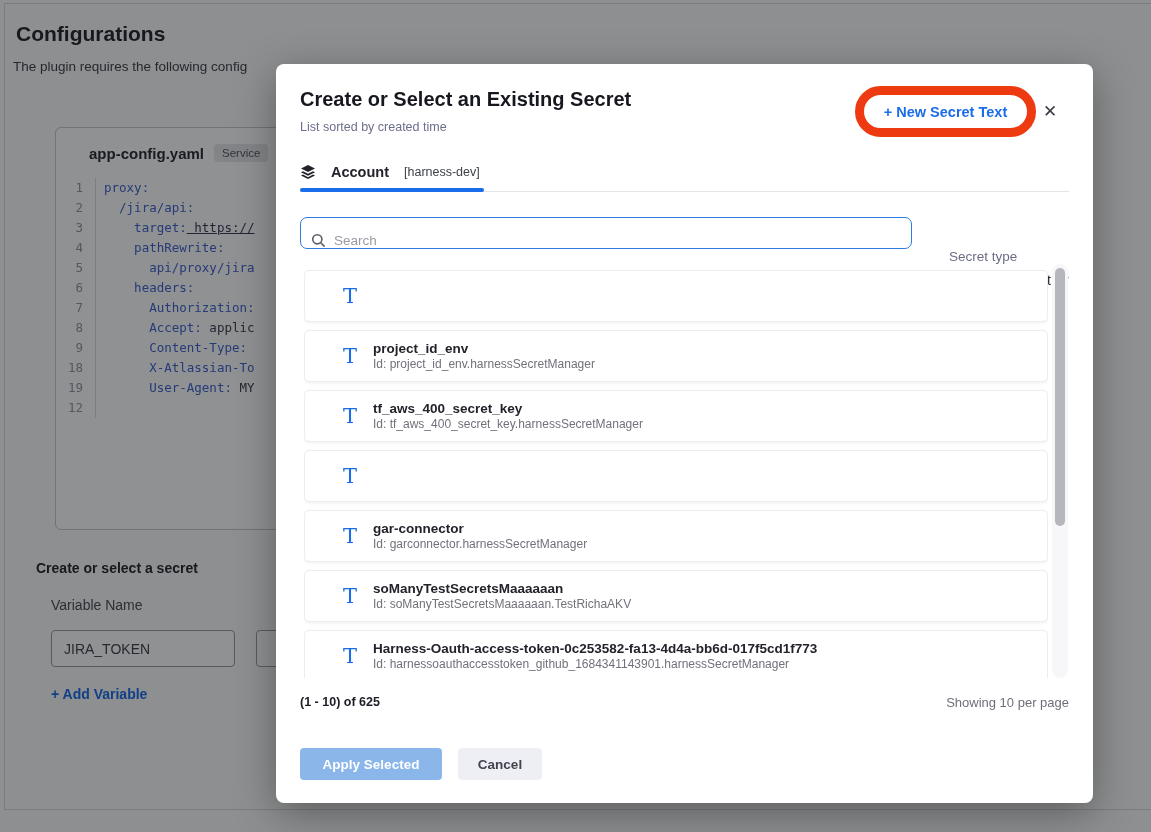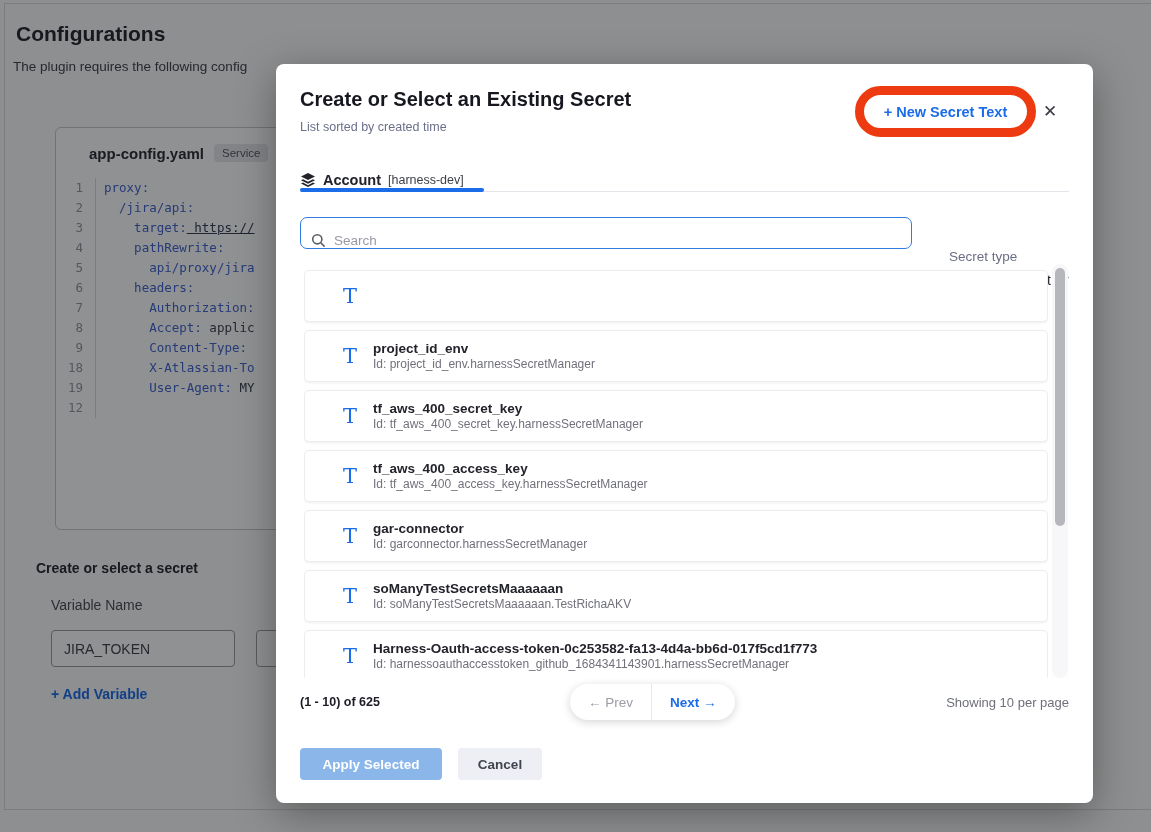--- a/index.html
+++ b/index.html
@@ -48,21 +48,21 @@
   .modal { position:absolute; left:276px; top:64px; width:817px; height:739px; background:#ffffff;
            border-radius:8px; box-shadow:0 10px 40px rgba(0,0,0,0.35); }
   .modal-title { position:absolute; left:24px; top:24px; font-size:20px; font-weight:700; color:#17181f; }
   .modal-subtitle { position:absolute; left:24px; top:56px; font-size:12.5px; color:#6c6e8a; }
 
   .ring { position:absolute; left:579px; top:22px; width:181px; height:51px; border:9px solid #ee3a10;
           border-radius:28px; display:flex; align-items:center; justify-content:center; background:#fff; }
   .new-secret { font-size:14.5px; font-weight:700; color:#1b6ce9; cursor:pointer; white-space:nowrap; }
   .close-x { position:absolute; left:767px; top:37px; font-size:17px; color:#3c3e47; cursor:pointer; }
 
-  .tab-row { position:absolute; left:24px; top:108px; display:flex; align-items:center; gap:7px; cursor:pointer;text-align:center; }
+  .tab-row { position:absolute; left:24px; top:100px; display:flex; align-items:center; gap:15px; cursor:pointer;text-align:center; }
   .tab-label { font-size:14.5px; font-weight:600; color:#22232b; }
   .tab-scope { font-size:12.5px; color:#3f4149; }
   .tab-underline { position:absolute; left:24px; top:124px; width:184px; height:4px; background:#1b6ce9; border-radius:2px; }
   .tab-divider { position:absolute; left:24px; top:127px; width:769px; height:1px; background:#e4e4ea; }
 
   .search-box { position:absolute; left:24px; top:153px; width:612px; height:32px;
                 border:1.5px solid #2f7be0; border-radius:7px; display:flex; align-items:flex-end; padding:0 10px; }
   .search-box input { border:none; outline:none; flex:1; font-size:13.5px; color:#33343c; margin-left:8px;
                       font-family:"Liberation Sans", sans-serif; background:transparent; }
   .search-box input::placeholder { color:#9a9aa5; }
@@ -242,24 +242,20 @@
         <div class="secret-card">
           <span class="t-icon">T</span>
           <div class="secret-meta">
             <div class="secret-name">tf_aws_400_secret_key</div>
             <div class="secret-id">Id: tf_aws_400_secret_key.harnessSecretManager</div>
           </div>
         </div>
 
         <div class="secret-card">
           <span class="t-icon">T</span>
-          <div class="secret-meta">
-            <div class="secret-name">tf_aws_400_access_key</div>
-            <div class="secret-id">Id: tf_aws_400_access_key.harnessSecretManager</div>
-          </div>
         </div>
 
         <div class="secret-card">
           <span class="t-icon">T</span>
           <div class="secret-meta">
             <div class="secret-name">gar-connector</div>
             <div class="secret-id">Id: garconnector.harnessSecretManager</div>
           </div>
         </div>
 
@@ -278,23 +274,18 @@
             <div class="secret-id">Id: harnessoauthaccesstoken_github_1684341143901.harnessSecretManager</div>
           </div>
         </div>
 
     </div>
 
     <div class="scroll-track"></div>
     <div class="scroll-thumb"></div>
 
     <div class="pg-range">(1 - 10) of 625</div>
-    <div class="pg-pill">
-      <button class="pg-btn pg-prev">← Prev</button>
-      <div class="pg-sep"></div>
-      <button class="pg-btn pg-next">Next →</button>
-    </div>
     <div class="pg-show">Showing 10 per page</div>
 
     <button class="apply-btn">Apply Selected</button>
     <button class="cancel-btn">Cancel</button>
   </div>
 </div>
 
 </body></html>

